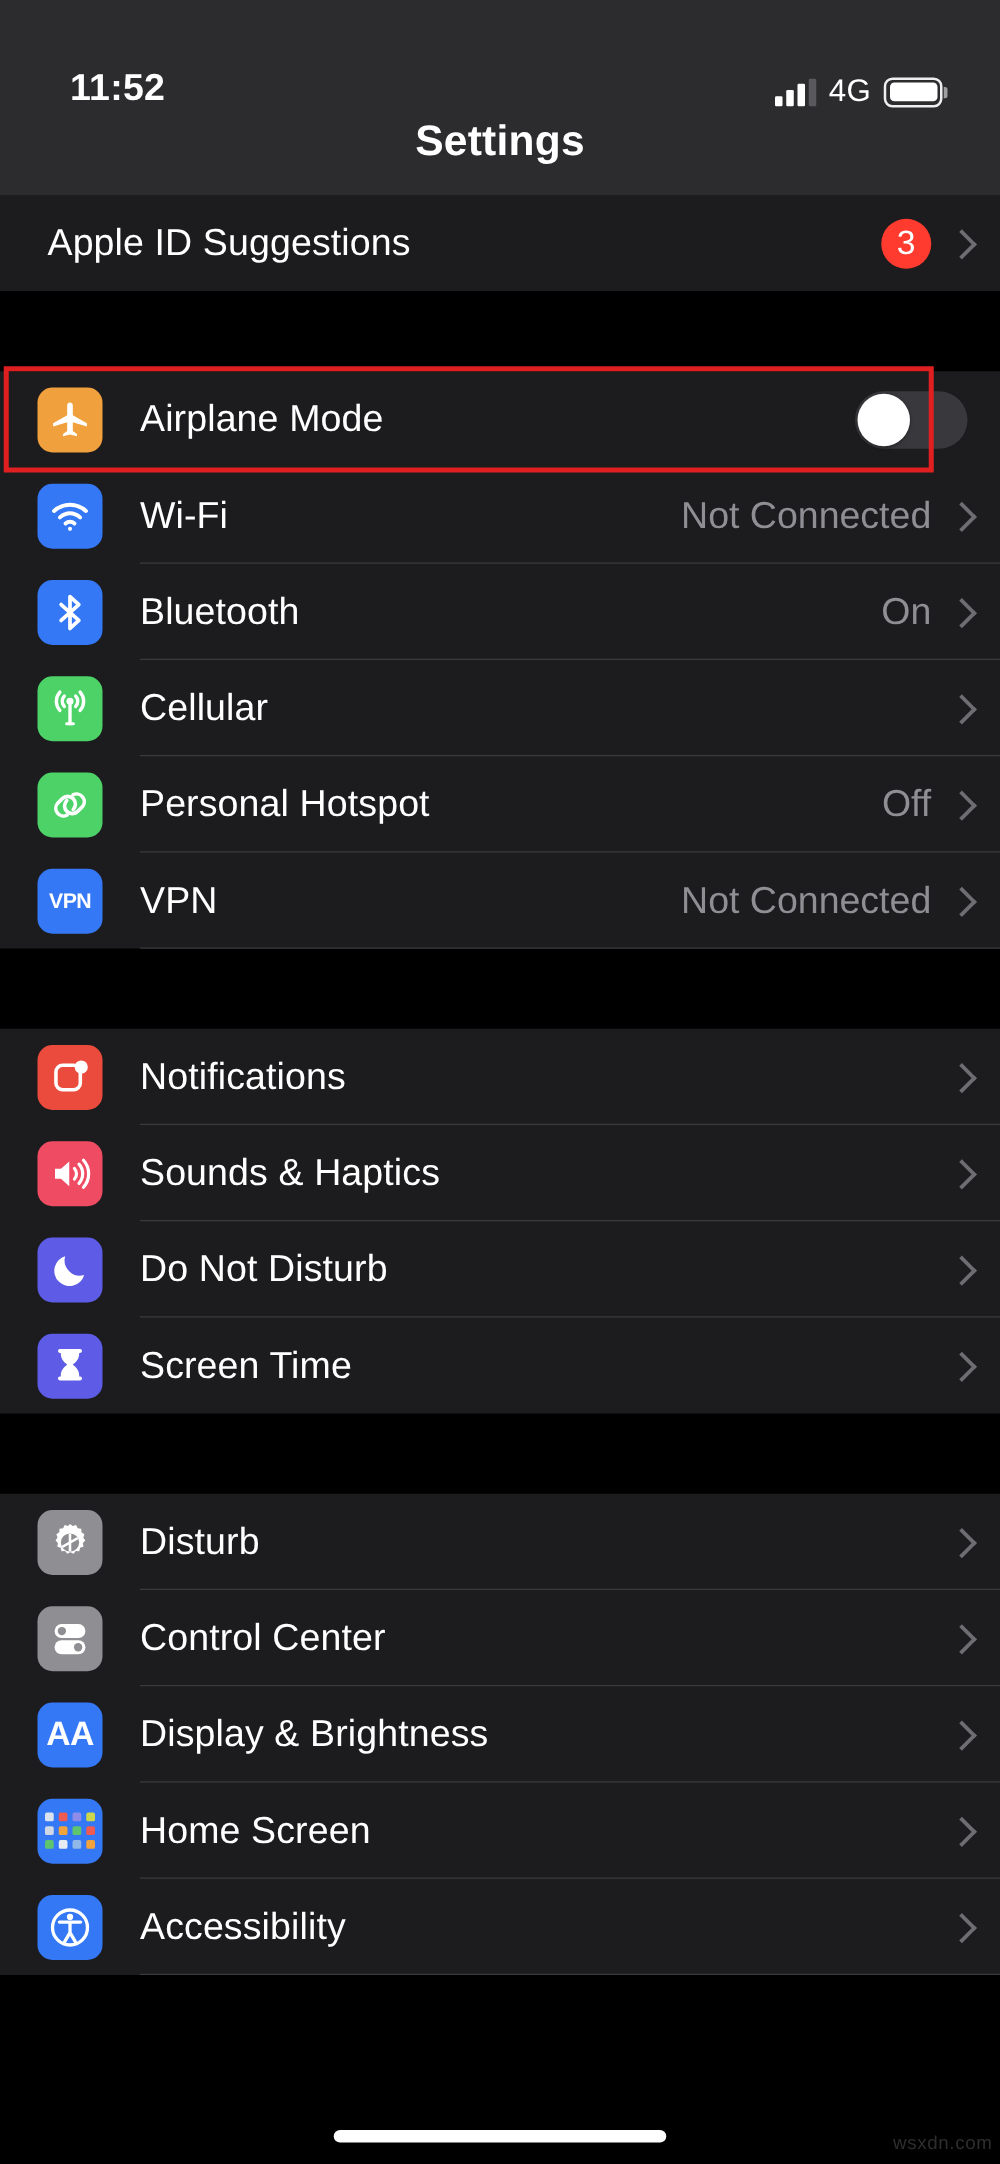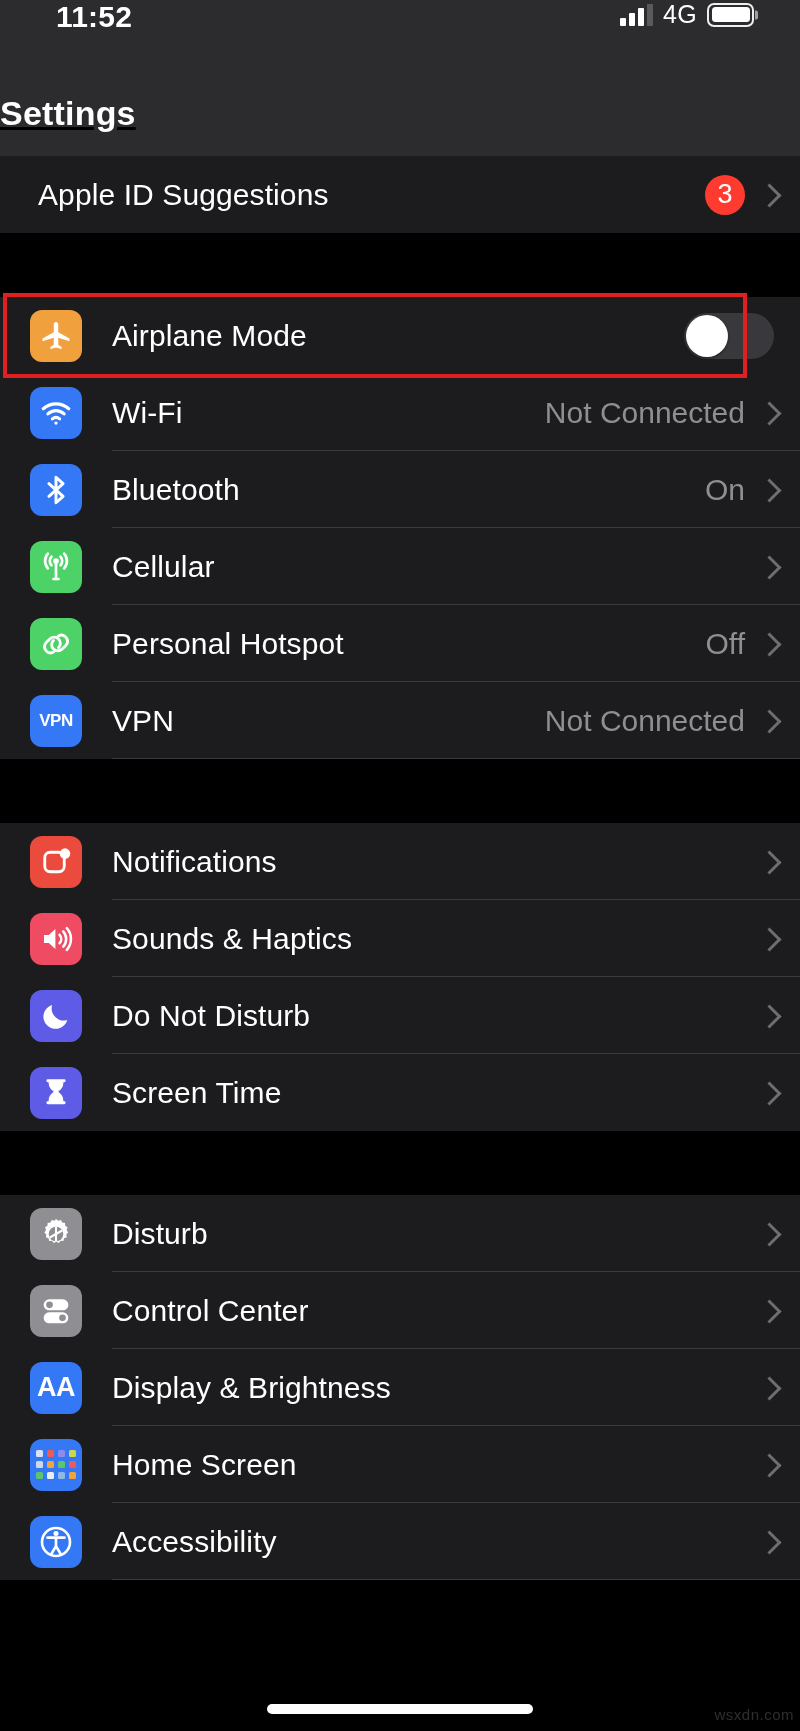--- a/index.html
+++ b/index.html
@@ -10,21 +10,21 @@
     -webkit-font-smoothing: antialiased;
     overflow: hidden;
   }
   .phone { position: relative; width: 800px; height: 1731px; background: #000; }
 
   
   .statusbar {
     position: relative;
     height: 88px;
     background: #2c2c2e;
-    display: flex; align-items: flex-start;
+    display: flex; align-items: flex-end;
     padding: 0 46px 0 56px;
   }
   .status-time {
     color: #fff; font-size: 30px; font-weight: 700; letter-spacing: .2px;
   }
   .status-right { margin-left: auto; display: flex; align-items: center; gap: 10px; }
   .signal { display: flex; align-items: flex-end; gap: 3px; height: 22px; }
   .signal i { display: block; width: 6px; background: #fff; border-radius: 1px; }
   .signal i:nth-child(1) { height: 8px; }
   .signal i:nth-child(2) { height: 13px; }
@@ -40,23 +40,22 @@
     content: ""; position: absolute; right: -6px; top: 50%;
     transform: translateY(-50%);
     width: 3.5px; height: 9px; border-radius: 0 2px 2px 0;
     background: rgba(255,255,255,.55);
   }
   .battery .fill { height: 100%; width: 100%; border-radius: 3.5px; background: #fff; }
 
   
   .navbar {
     height: 68px; background: #2c2c2e;
-    display: flex; align-items: flex-start; 
+    display: flex; align-items: flex-start; justify-content: center;
     padding-top: 6px;
-    text-decoration: underline;
   }
   .navbar .title { color: #fff; font-size: 34px; font-weight: 700; letter-spacing: .2px; }
 
   
   .group { background: #1c1c1e; }
   .gap { background: #000; }
   .row {
     position: relative;
     display: flex; align-items: center;
     height: 77px;

